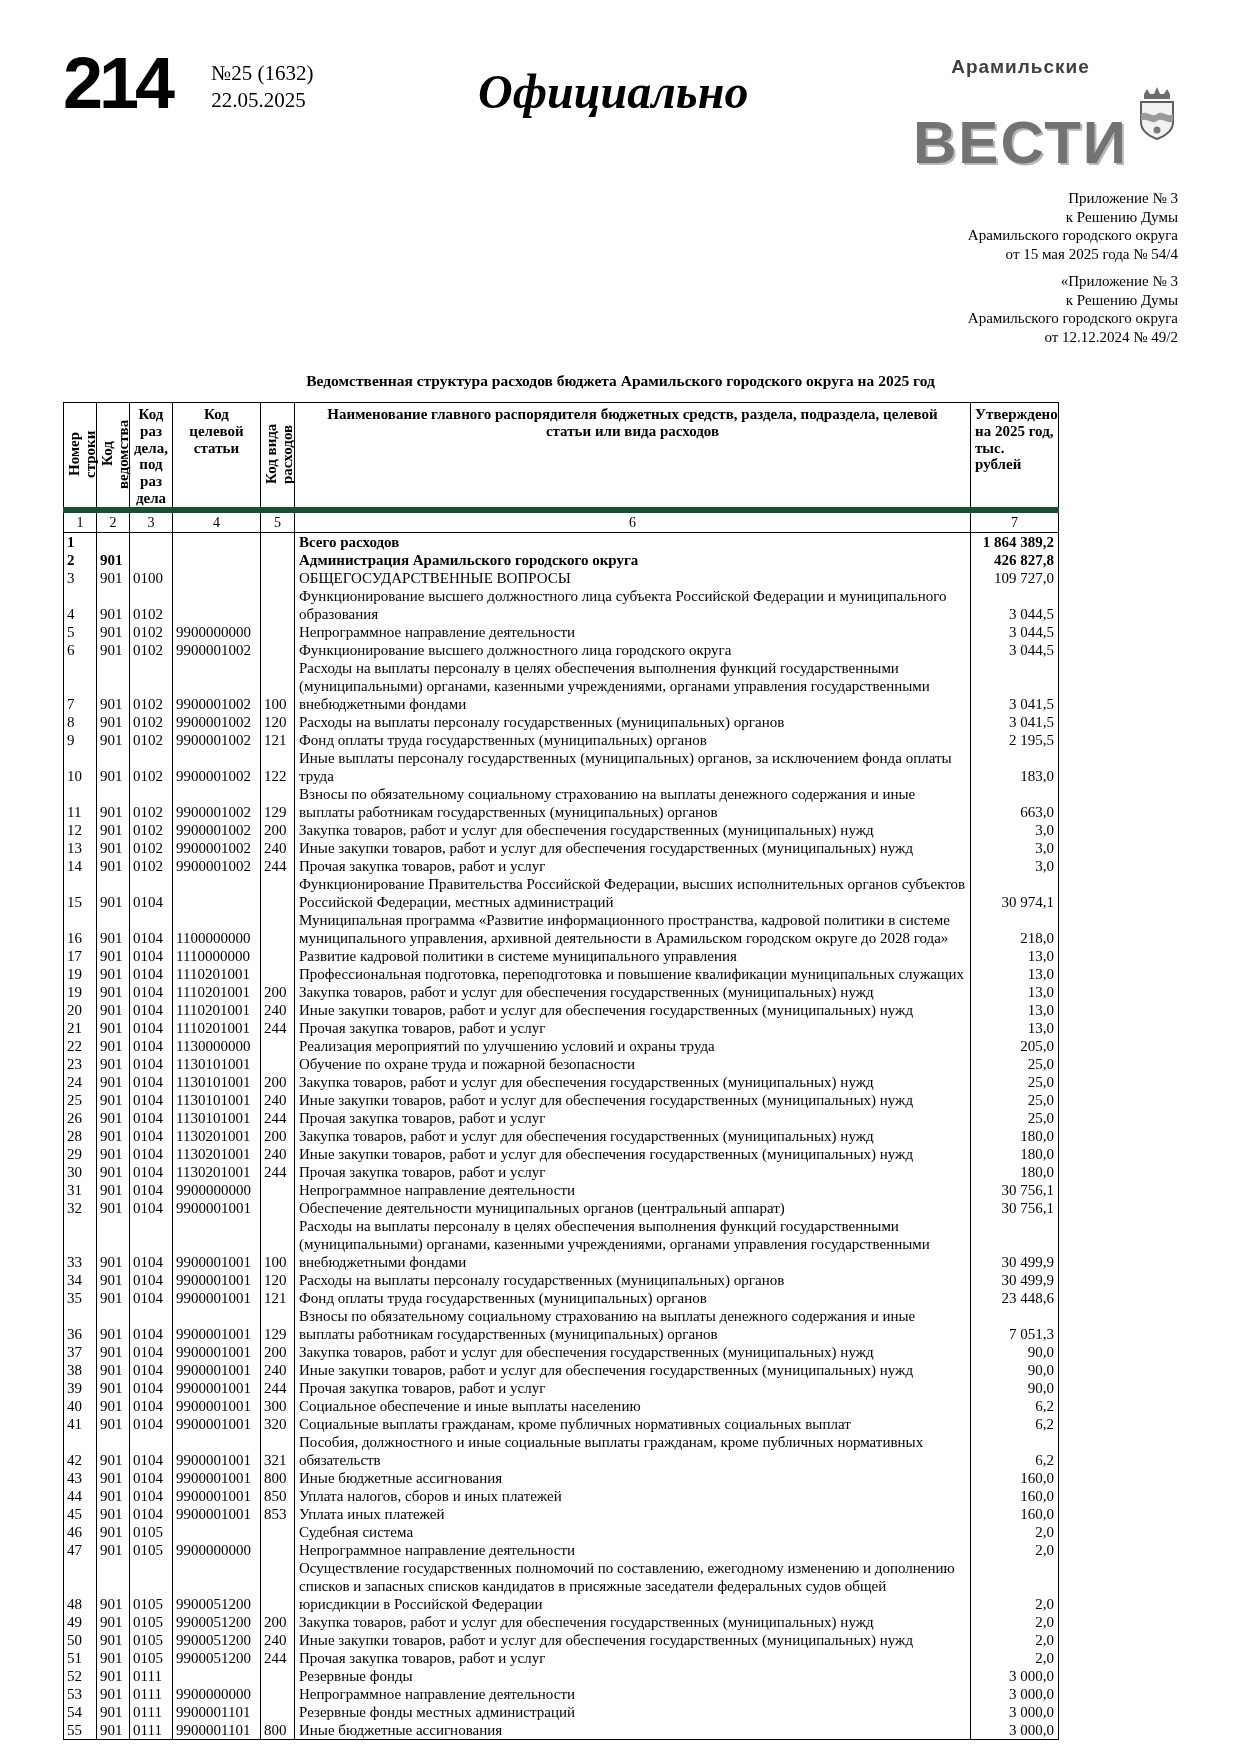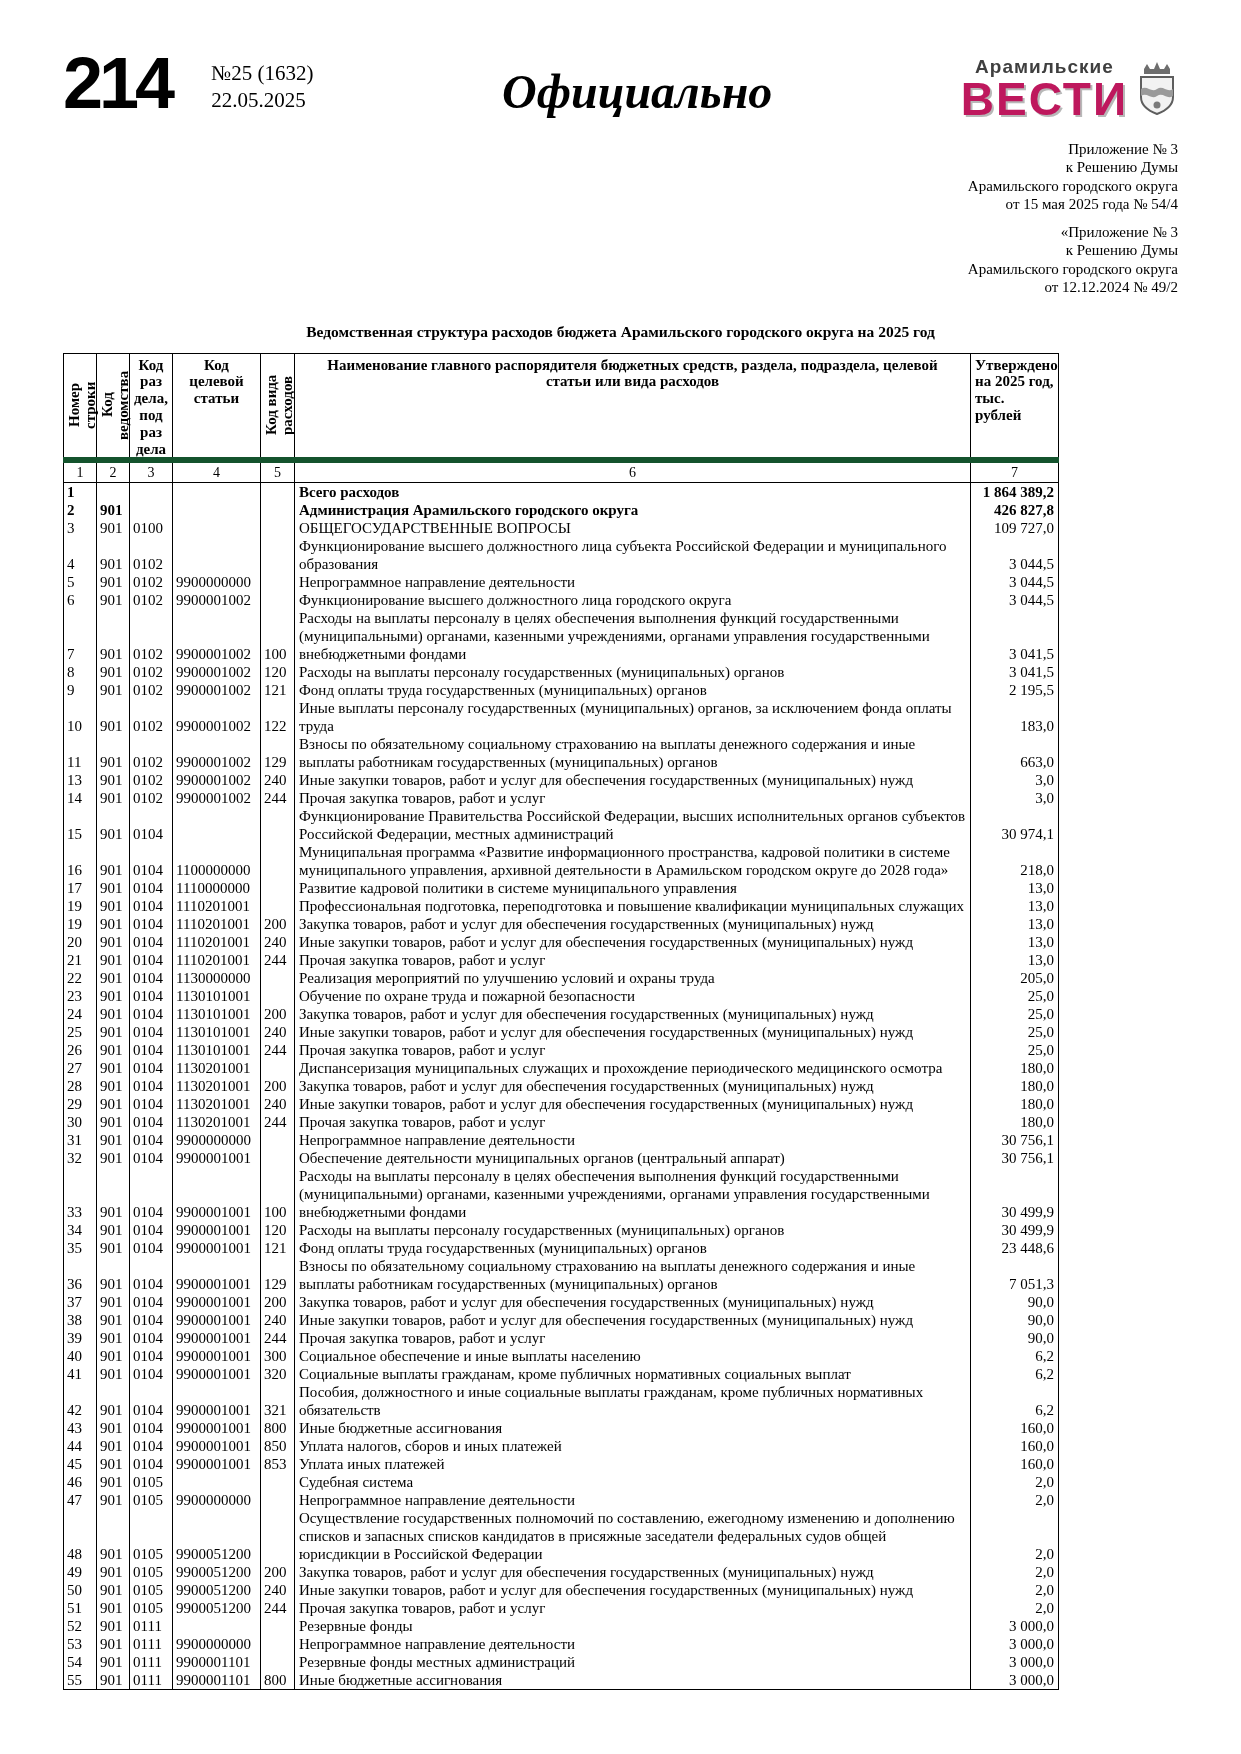--- a/index.html
+++ b/index.html
@@ -20,22 +20,22 @@
   .issue-block { padding-top:10px; font-size:21px; line-height:1.3;margin-left:28px; }
   .section-title {
     flex:1 1 auto; text-align:center; padding-top:14px;
     font-style:italic; font-weight:bold; font-size:48px;
     font-family:"Liberation Serif", serif;
   }
   .logo { flex:0 0 auto; display:flex; align-items:center; gap:8px; padding-top:6px; }
   .logo-text { text-align:center; font-family:"Liberation Sans", sans-serif; }
   .brand1 { font-weight:bold; font-size:19px; letter-spacing:1px; color:#3f3f3f; }
   .brand2 {
-    font-weight:900; font-size:46px; line-height:0.95; letter-spacing:2px;
-    color:#be185d; text-shadow:2px 2px 0 #b8b8b8;
+    font-weight:900; font-size:60px; line-height:0.95; letter-spacing:2px;
+    color:#737373; text-shadow:2px 2px 0 #b8b8b8;margin-top:36px;
   }
   .emblem { display:block; }
 
   
   .annexes { margin-top:18px; }
   .annex {
     text-align:right; font-size:15px; line-height:18.5px;
     white-space:pre-line; margin-top:9px;
   }
 
@@ -270,20 +270,29 @@
     <td class="code">11</td>
     <td class="code">901</td>
     <td class="code">0102</td>
     <td class="code">9900001002</td>
     <td class="code">129</td>
     <td class="name">Взносы по обязательному социальному страхованию на выплаты денежного содержания и иные
 выплаты работникам государственных (муниципальных) органов</td>
     <td class="val">663,0</td>
   </tr>
         <tr>
+    <td class="code">12</td>
+    <td class="code">901</td>
+    <td class="code">0102</td>
+    <td class="code">9900001002</td>
+    <td class="code">200</td>
+    <td class="name">Закупка товаров, работ и услуг для обеспечения государственных (муниципальных) нужд</td>
+    <td class="val">3,0</td>
+  </tr>
+        <tr>
     <td class="code">13</td>
     <td class="code">901</td>
     <td class="code">0102</td>
     <td class="code">9900001002</td>
     <td class="code">240</td>
     <td class="name">Иные закупки товаров, работ и услуг для обеспечения государственных (муниципальных) нужд</td>
     <td class="val">3,0</td>
   </tr>
         <tr>
     <td class="code">14</td>
@@ -396,29 +405,20 @@
     <td class="val">25,0</td>
   </tr>
         <tr>
     <td class="code">26</td>
     <td class="code">901</td>
     <td class="code">0104</td>
     <td class="code">1130101001</td>
     <td class="code">244</td>
     <td class="name">Прочая закупка товаров, работ и услуг</td>
     <td class="val">25,0</td>
-  </tr>
-        <tr>
-    <td class="code">27</td>
-    <td class="code">901</td>
-    <td class="code">0104</td>
-    <td class="code">1130201001</td>
-    <td class="code"></td>
-    <td class="name">Диспансеризация муниципальных служащих и прохождение периодического медицинского осмотра</td>
-    <td class="val">180,0</td>
   </tr>
         <tr>
     <td class="code">28</td>
     <td class="code">901</td>
     <td class="code">0104</td>
     <td class="code">1130201001</td>
     <td class="code">200</td>
     <td class="name">Закупка товаров, работ и услуг для обеспечения государственных (муниципальных) нужд</td>
     <td class="val">180,0</td>
   </tr>

